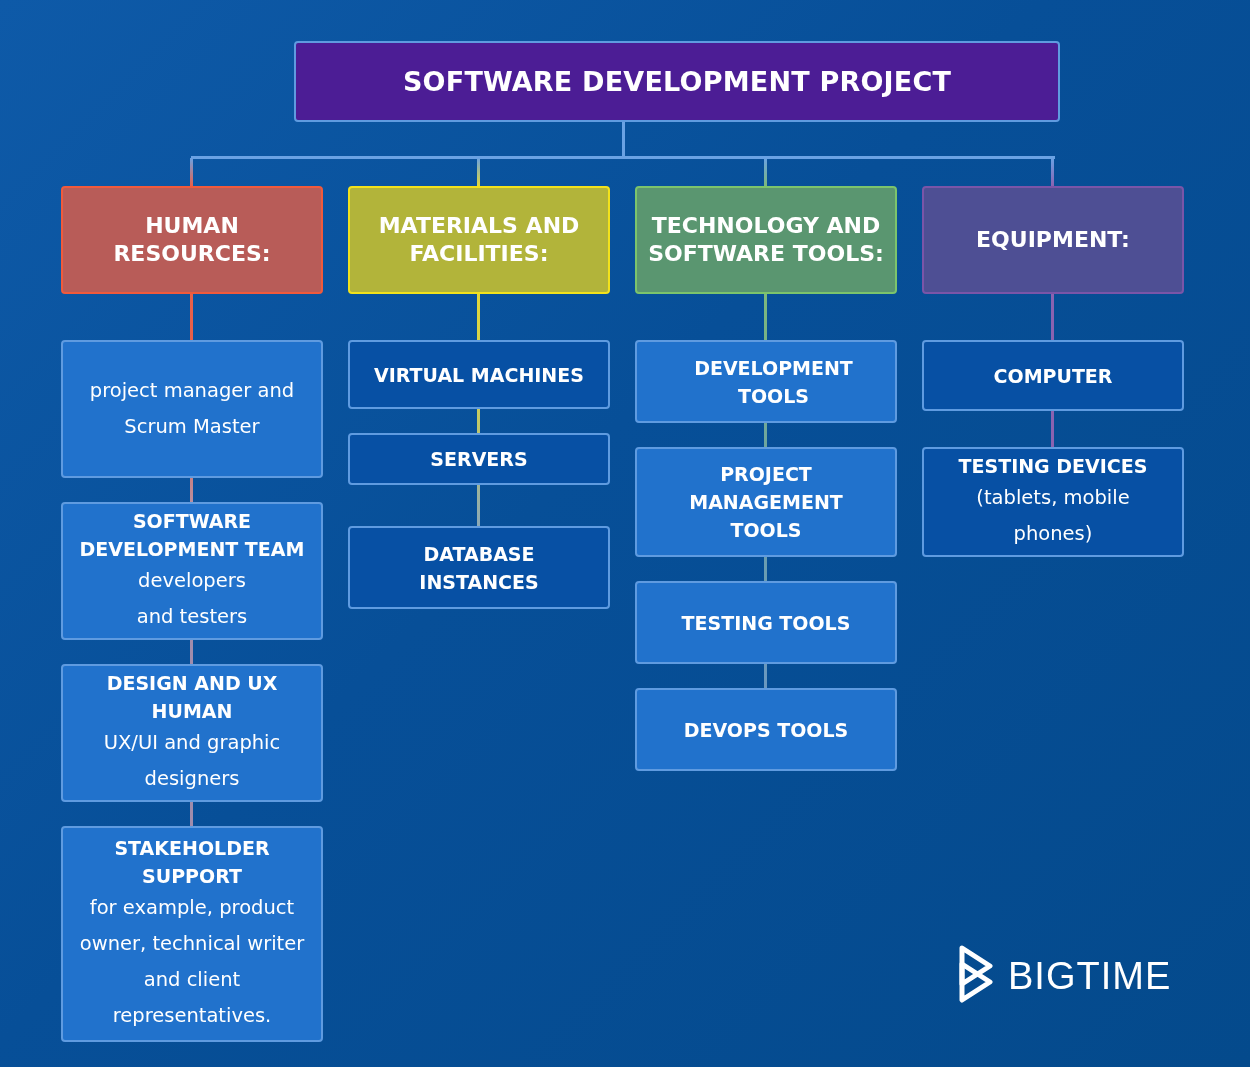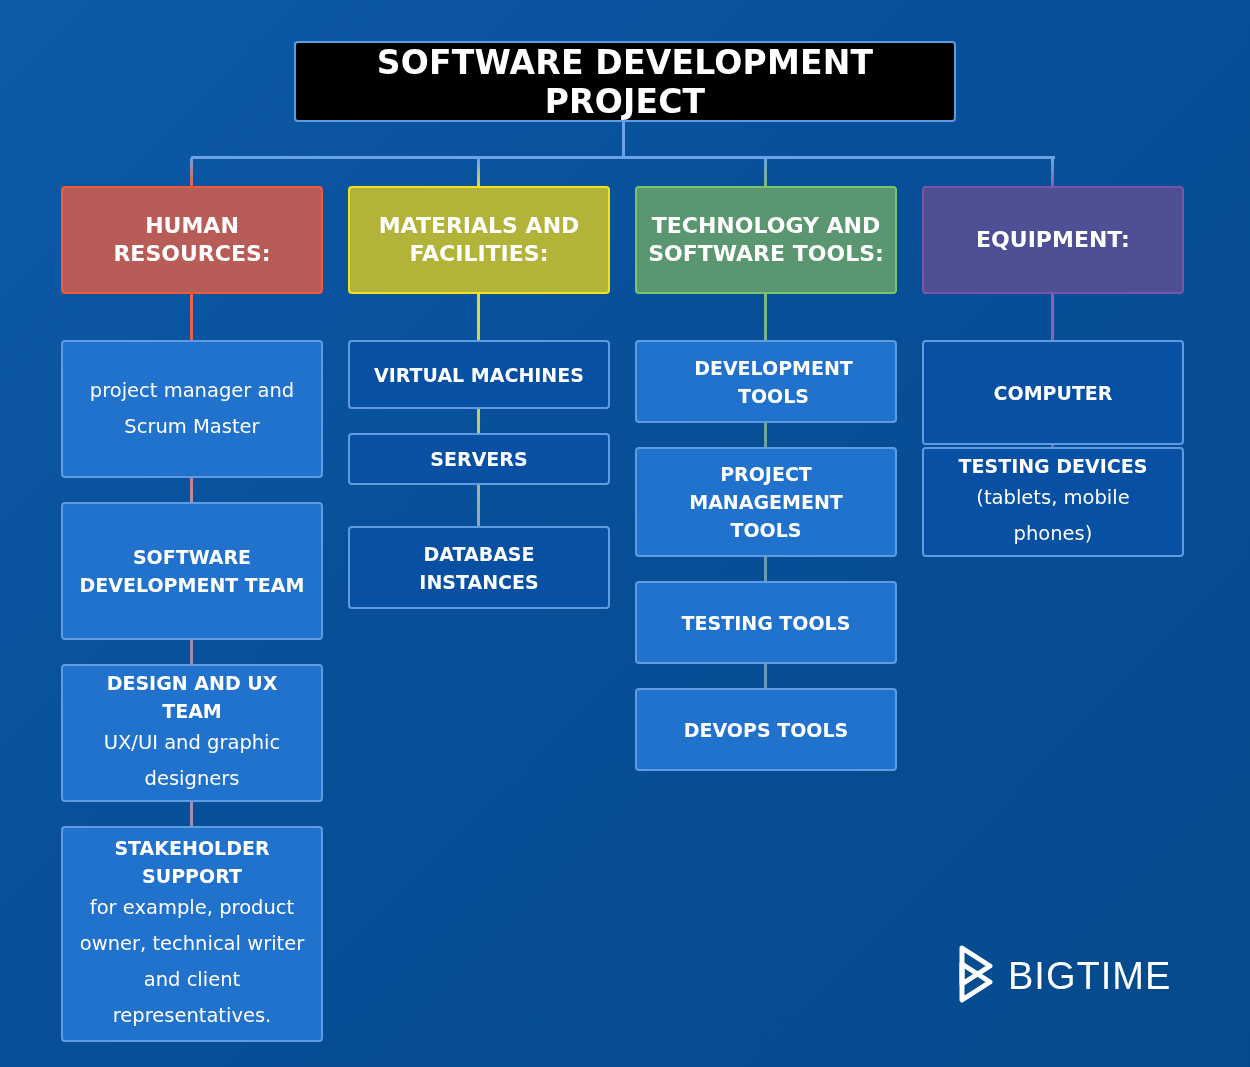--- a/index.html
+++ b/index.html
@@ -13,25 +13,25 @@
   .box {
     position: absolute;
     display: flex;
     flex-direction: column;
     align-items: center;
     justify-content: center;
     text-align: center;
     border-radius: 4px;
   }
   .root {
-    left: 294px; top: 41px; width: 662px; height: 81px;
-    background: #000000;
+    left: 294px; top: 41px; width: 766px; height: 81px;
+    background: #4c1d95;
     border: 2px solid #5f9be0;
     font-weight: bold;
-    font-size: 33px;
+    font-size: 27px;
     letter-spacing: 0.2px;
   }
   .cat {
     top: 186px; width: 262px; height: 108px;
     font-weight: bold;
     font-size: 22px;
     line-height: 28px;
     border: 2px solid;
     padding: 0 6px;
   }
@@ -97,23 +97,24 @@
 </div>
 <div class="box cat" style="left:922px;background:#4e4f94;border-color:#7a55a8;">
   <span>EQUIPMENT:</span>
 </div>
 
 <div class="box item light" style="left:61px;top:340px;height:138px;">
   <div class="d" style="max-width:245px;">project manager and Scrum Master</div>
 </div>
 <div class="box item light" style="left:61px;top:502px;height:138px;">
   <div class="t" style="max-width:255px;">SOFTWARE DEVELOPMENT TEAM</div>
+  <div class="d" style="max-width:150px;">developers and testers</div>
 </div>
 <div class="box item light" style="left:61px;top:664px;height:138px;">
-  <div class="t" style="max-width:200px;">DESIGN AND UX TEAM</div>
+  <div class="t" style="max-width:200px;">DESIGN AND UX HUMAN</div>
   <div class="d" style="max-width:215px;">UX/UI and graphic designers</div>
 </div>
 <div class="box item light" style="left:61px;top:826px;height:216px;">
   <div class="t" style="max-width:190px;">STAKEHOLDER SUPPORT</div>
   <div class="d" style="max-width:250px;">for example, product owner, technical writer and client representatives.</div>
 </div>
 
 <div class="box item dark" style="left:348px;top:340px;height:69px;">
   <div class="t">VIRTUAL MACHINES</div>
 </div>
@@ -130,21 +131,21 @@
 <div class="box item light" style="left:635px;top:447px;height:110px;">
   <div class="t" style="max-width:180px;">PROJECT MANAGEMENT TOOLS</div>
 </div>
 <div class="box item light" style="left:635px;top:581px;height:83px;">
   <div class="t">TESTING TOOLS</div>
 </div>
 <div class="box item light" style="left:635px;top:688px;height:83px;">
   <div class="t">DEVOPS TOOLS</div>
 </div>
 
-<div class="box item dark" style="left:922px;top:340px;height:105px;">
+<div class="box item dark" style="left:922px;top:340px;height:71px;">
   <div class="t">COMPUTER</div>
 </div>
 <div class="box item dark" style="left:922px;top:447px;height:110px;">
   <div class="t">TESTING DEVICES</div>
   <div class="d" style="max-width:190px;">(tablets, mobile phones)</div>
 </div>
 
 <div class="logo">
   <span>
     <svg width="40" height="60" viewBox="0 0 40 60">

